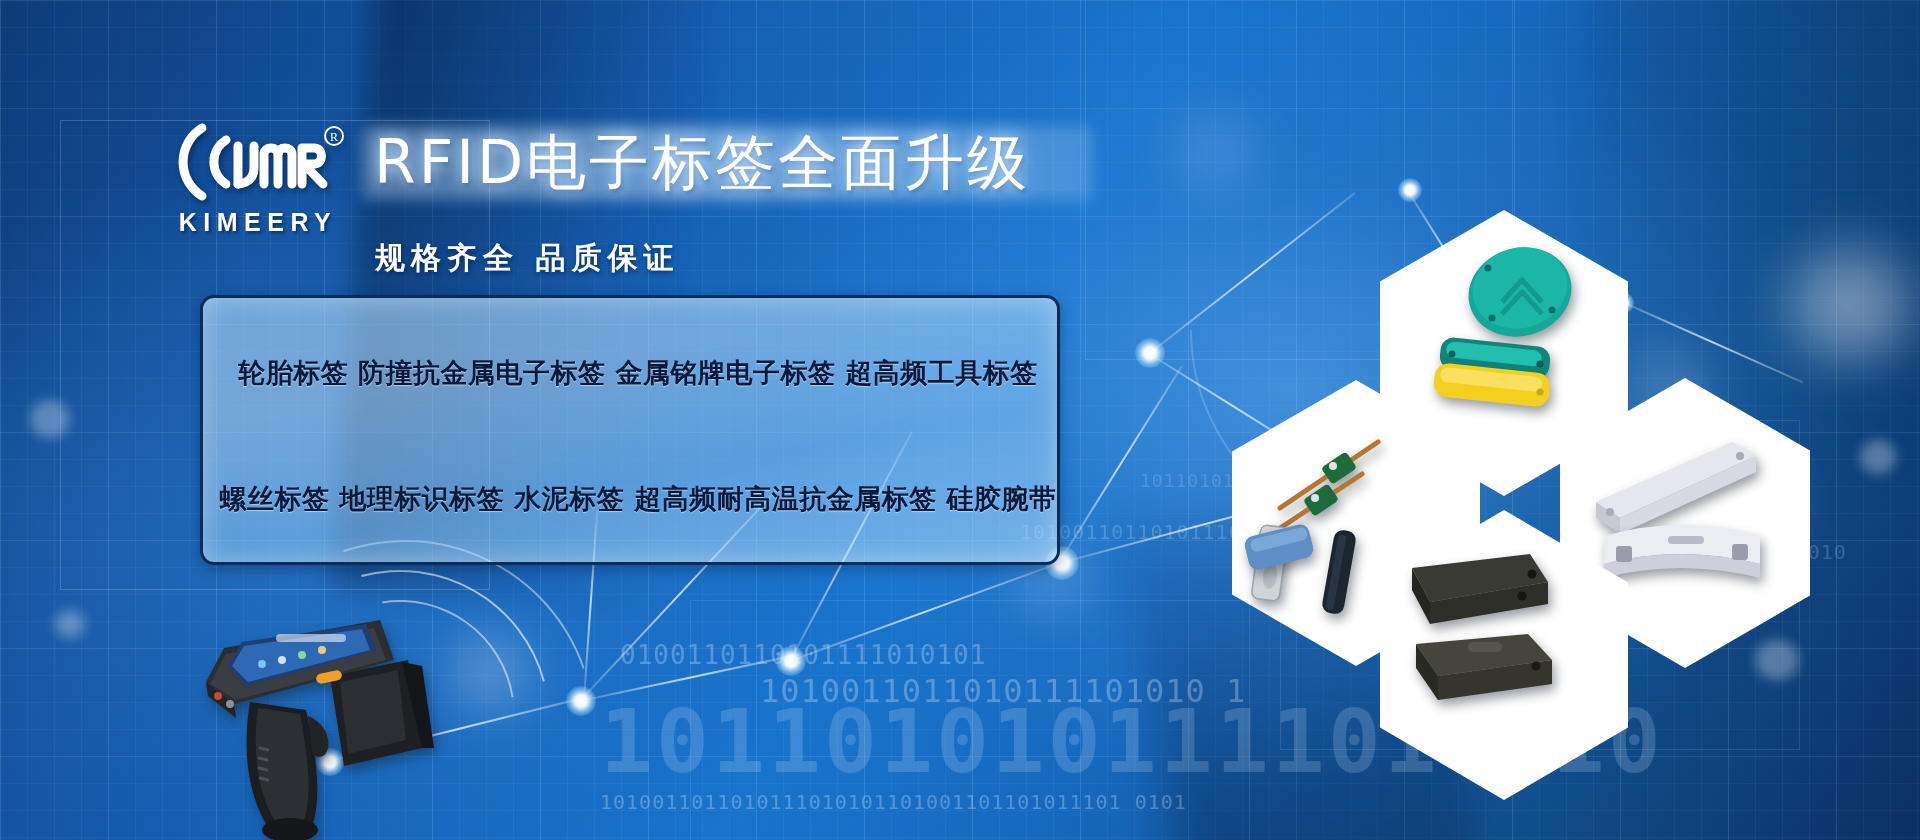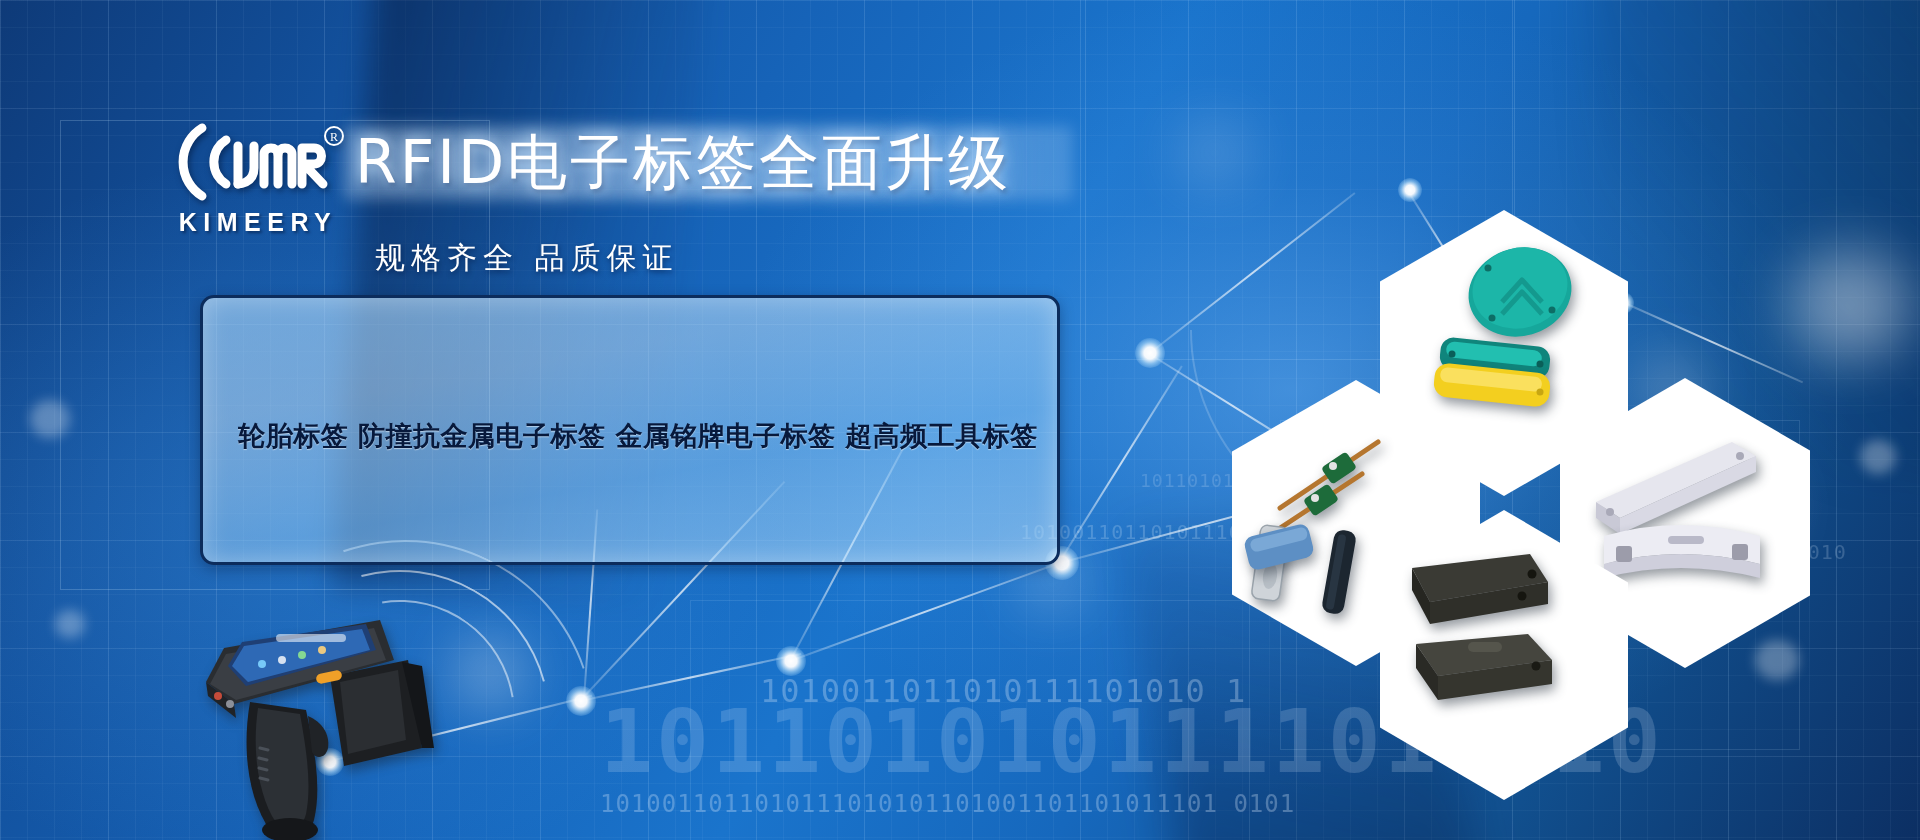--- a/index.html
+++ b/index.html
@@ -71,35 +71,35 @@
   
   #logo{ position:absolute; left:168px; top:120px; width:180px; text-align:center; }
   #logo .mark{ position:relative; height:84px; }
   #logo .mark svg{ display:block; filter:drop-shadow(2px 3px 3px rgba(0,20,55,0.55)); }
   #logo .brand{
     margin-top:4px; color:#fff; font-size:25px; font-weight:700; letter-spacing:6.5px;
     text-shadow:2px 2px 3px rgba(0,20,55,0.55); font-family:"Liberation Sans",sans-serif;
   }
 
   
-  #headline-wrap{ position:absolute; left:355px; top:128px; }
+  #headline-wrap{ position:absolute; left:374px; top:128px; }
   #headline-band{
     position:absolute; left:-12px; top:-2px; width:730px; height:74px;
     background:linear-gradient(90deg, rgba(210,232,255,0.30), rgba(220,238,255,0.42) 45%, rgba(205,230,255,0.22));
     filter:blur(7px); border-radius:6px;
   }
   #headline{
     position:relative; color:#ffffff; font-size:60px; font-weight:400; letter-spacing:3px;
     white-space:nowrap; line-height:1.15;
     text-shadow:0 0 14px rgba(205,232,255,0.95), 0 0 26px rgba(180,218,255,0.7), 2px 3px 4px rgba(10,40,90,0.45);
   }
 
   #subhead{
     position:absolute; left:375px; top:238px; color:#ffffff;
-    font-size:30px; font-weight:400; letter-spacing:6px; white-space:nowrap;
+    font-size:30px; font-weight:700; letter-spacing:6px; white-space:nowrap;
     text-shadow:1px 2px 5px rgba(6,30,75,0.75);
   }
 
   
   #listbox{
     position:absolute; left:200px; top:295px; width:860px; height:270px;
     border:3px solid #0c2c5c; border-radius:14px;
     background:linear-gradient(170deg, rgba(168,214,250,0.62) 0%, rgba(200,230,252,0.50) 30%, rgba(150,205,248,0.50) 62%, rgba(176,218,250,0.58) 100%);
     box-shadow:inset 0 0 26px rgba(255,255,255,0.35), 0 4px 14px rgba(4,20,55,0.35);
     padding:12px 0 0 16px;
@@ -177,23 +177,24 @@
   <div class="node noclick" style="left:566px; top:686px;width:30px;height:30px;"></div>
   <div class="node noclick" style="left:316px; top:748px;width:28px;height:28px;"></div>
   <div class="node noclick" style="left:1398px;top:178px;width:24px;height:24px;"></div>
   <div class="node noclick" style="left:1612px;top:292px;width:22px;height:22px;"></div>
 
   <div class="arc noclick" style="left:250px;top:570px;width:300px;height:300px;transform:rotate(30deg);"></div>
   <div class="arc noclick" style="left:215px;top:540px;width:380px;height:380px;transform:rotate(26deg);border-width:2px;border-top-color:rgba(255,255,255,0.45);"></div>
   <div class="arc noclick" style="left:285px;top:600px;width:230px;height:230px;transform:rotate(36deg);border-top-color:rgba(255,255,255,0.5);"></div>
   <div class="arc noclick" style="left:1190px;top:120px;width:420px;height:420px;transform:rotate(-135deg);border-top-color:rgba(255,255,255,0.18);"></div>
 
+  <div class="binary noclick" style="left:620px; top:640px; font-size:26px;">0100110110101111010101</div>
   <div class="binary noclick" style="left:760px; top:672px; font-size:32px;">1010011011010111101010 1</div>
   <div class="binary big noclick" style="left:600px; top:690px; font-size:88px; letter-spacing:3px;">1011010101111010 10</div>
-  <div class="binary noclick" style="left:600px; top:790px; font-size:24px;">1010011011010111010101101001101101011101 0101</div>
+  <div class="binary noclick" style="left:600px; top:790px; font-size:20px;">1010011011010111010101101001101101011101 0101</div>
   <div class="binary noclick" style="left:1020px;top:520px; font-size:20px; color:rgba(225,240,255,0.22);">101001101101011101010</div>
   <div class="binary noclick" style="left:1560px;top:540px; font-size:20px; color:rgba(225,240,255,0.20);">1010011011010111101010</div>
   <div class="binary noclick" style="left:1140px;top:470px; font-size:18px; color:rgba(225,240,255,0.18);">10110101011111010 10</div>
 
   <div id="logo">
     <div class="mark">
       <svg width="180" height="84" viewBox="0 0 180 84" aria-hidden="true">
 
         <path d="M34 8 A40 40 0 0 0 34 76" stroke="#fff" stroke-width="9" fill="none" stroke-linecap="round"></path>
         <path d="M58 20 A26 26 0 0 0 58 64" stroke="#fff" stroke-width="9" fill="none" stroke-linecap="round"></path>
@@ -212,20 +213,21 @@
   </div>
 
   <div id="headline-wrap">
     <div id="headline-band" class="noclick"></div>
     <div id="headline">RFID电子标签全面升级</div>
   </div>
   <div id="subhead">规格齐全    品质保证</div>
 
   <div id="listbox">
     <div class="row">轮胎标签   防撞抗金属电子标签   金属铭牌电子标签 超高频工具标签</div>
+    <div class="row">螺丝标签 地理标识标签 水泥标签 超高频耐高温抗金属标签 硅胶腕带</div>
   </div>
 
   <div class="hex" style="left:1232px; top:380px; width:248px; height:286px;">
     <div class="inner">
       
       <svg width="248" height="286" viewBox="0 0 248 286">
         <g class="shadow-soft">
           <line x1="48" y1="128" x2="146" y2="62" stroke="#b5762f" stroke-width="5" stroke-linecap="round"></line>
           <line x1="30" y1="160" x2="130" y2="94" stroke="#b5762f" stroke-width="5" stroke-linecap="round"></line>
           <rect x="92" y="78" width="30" height="20" rx="4" transform="rotate(-34 107 88)" fill="#1d6b3a"></rect>

